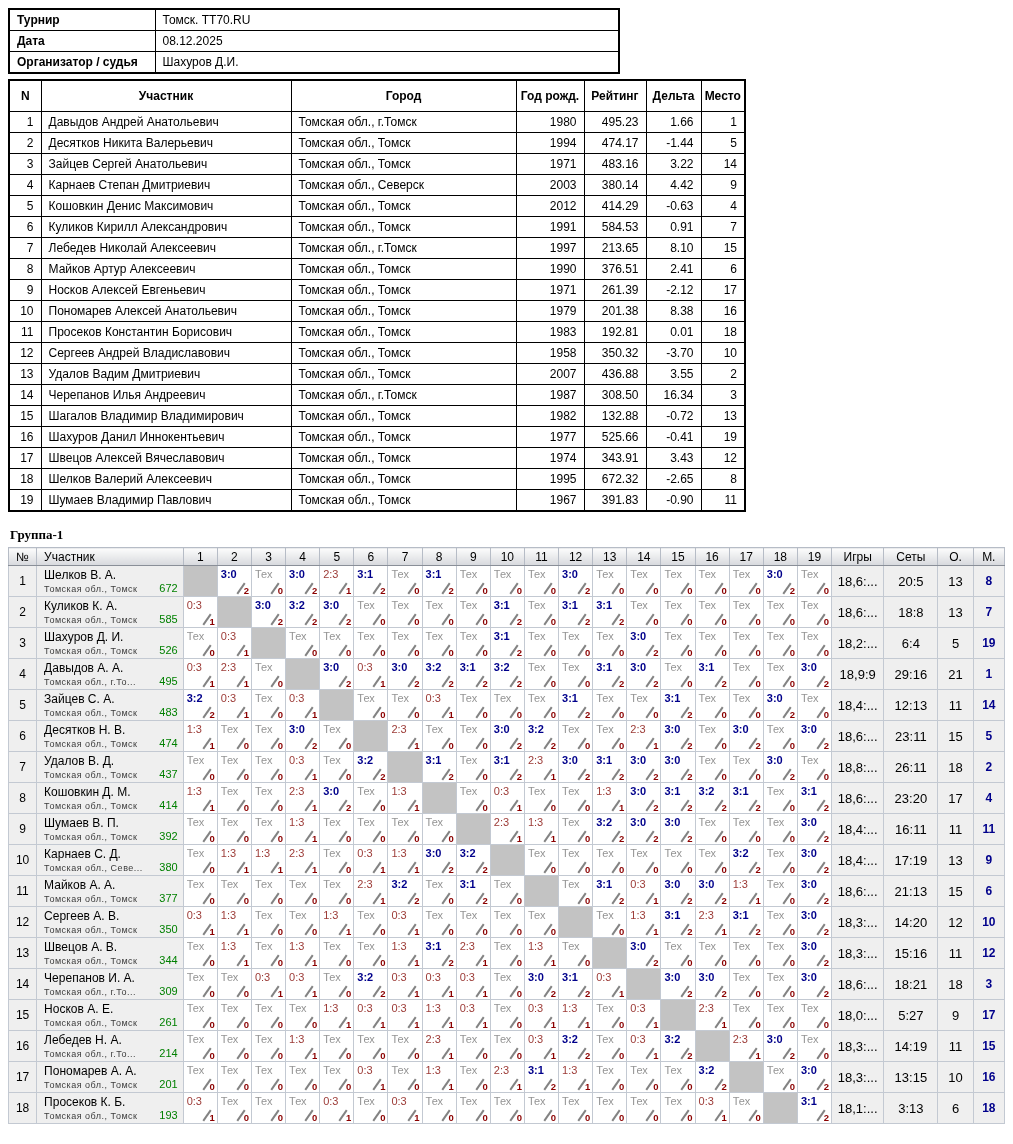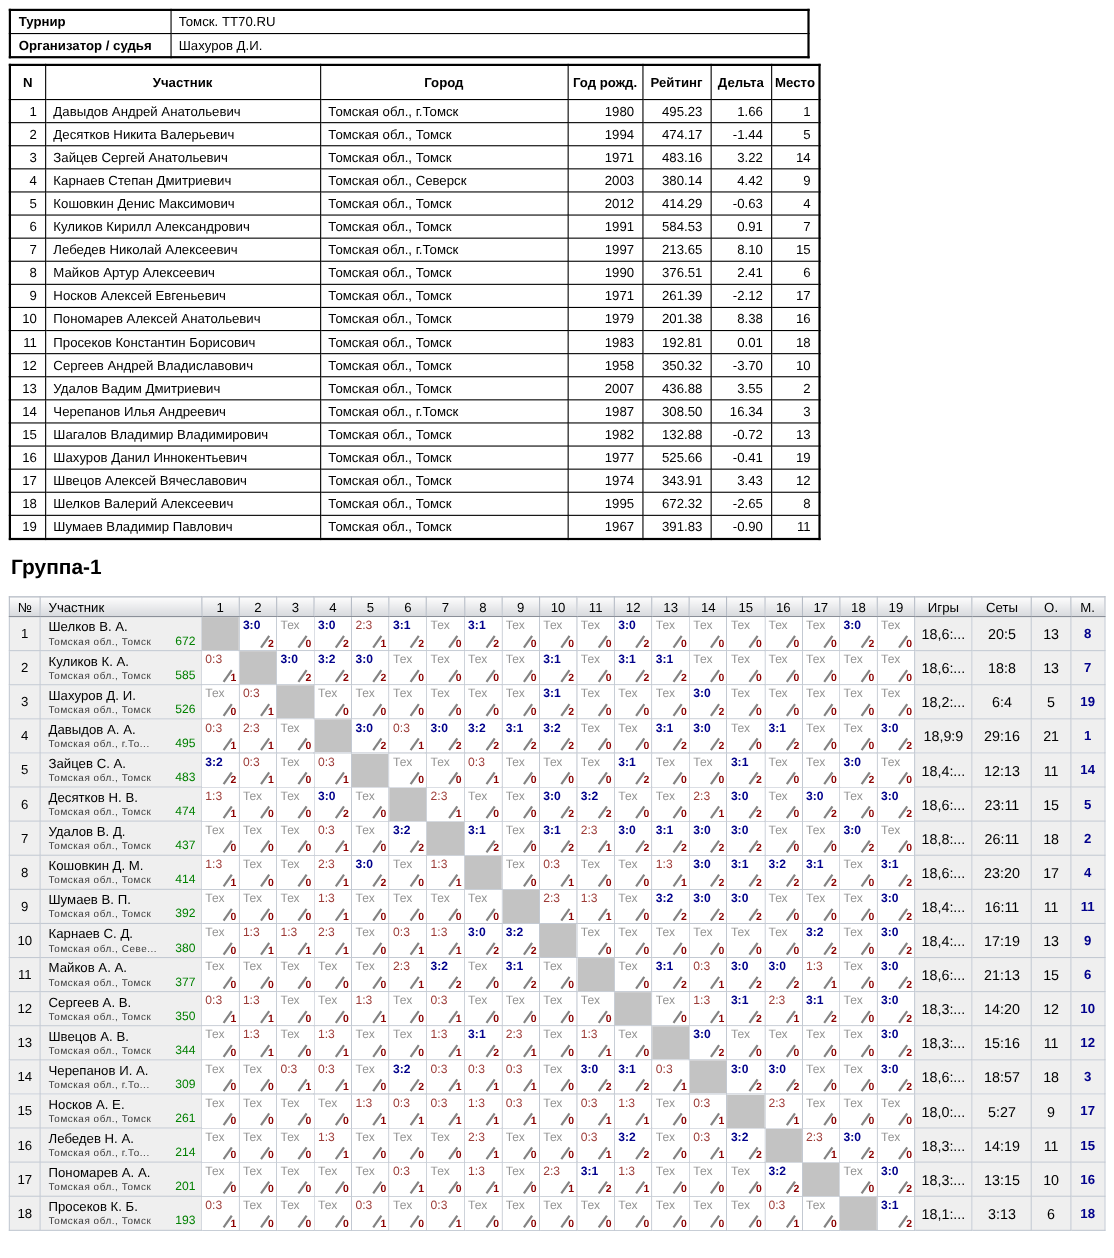--- a/index.html
+++ b/index.html
@@ -1,32 +1,32 @@
 <!DOCTYPE html>
 <html><head>
 <meta charset="utf-8">
 <style>
   html,body{margin:0;padding:0;background:#fff;}
   body{width:1013px;font-family:"Liberation Sans","DejaVu Sans",sans-serif;color:#000;}
   .page{padding:8px 5px 10px 8px;}
   table{border-collapse:collapse;table-layout:fixed;}
 
   
-  .info{width:728px;border:2px solid #000;margin-bottom:5px;}
+  .info{width:612px;border:2px solid #000;margin-bottom:5px;}
   .info td{border:1px solid #000;height:20px;font-size:12px;padding:0 7px;vertical-align:middle;overflow:hidden;white-space:nowrap;}
   .info td.ilabel{width:142px;font-weight:bold;}
 
   
   .plist{width:736px;border:2px solid #000;margin:0 0 15px 0;}
   .plist th{border:1px solid #000;font-size:12px;font-weight:bold;height:30px;text-align:center;padding:0 3px;overflow:hidden;}
   .plist td{border:1px solid #000;font-size:12px;height:20px;padding:0 7px;overflow:hidden;white-space:nowrap;}
   .plist td.c-num,.plist td.c-year,.plist td.c-rating,.plist td.c-delta,.plist td.c-place{text-align:right;}
 
   
-  .gtitle{font-size:19px;font-weight:bold;margin:0 0 14px 2px;}
+  .gtitle{font-size:13px;font-weight:bold;margin:0 0 4px 2px;font-family:Liberation Serif, serif;}
 
   
   .gmat{width:997px;border:1px solid #9aa2ae;}
   .gmat th{background:linear-gradient(#fcfcfc,#d7d9dd);border:1px solid #b6bcc6;border-bottom:1px solid #8a8f98;
            font-size:12px;font-weight:normal;height:17px;padding:0 2px;overflow:hidden;white-space:nowrap;}
   .gmat th.h-name{text-align:left;padding-left:7px;}
   .gmat td{border:1px solid #c3c9d2;height:30px;padding:0;font-size:12px;overflow:hidden;vertical-align:middle;}
   .gmat td.hd{background:#efefef;}
   .gmat td.g-num{text-align:center;font-size:12px;}
   .gmat td.g-name{padding:0;}
@@ -54,20 +54,24 @@
     <colgroup>
         <col style="width:146px">
         <col>
       </colgroup>
     <tbody>
         <tr>
           <td class="ilabel">Турнир</td>
           <td class="ivalue">Томск. TT70.RU</td>
         </tr>
         <tr>
+          <td class="ilabel">Дата</td>
+          <td class="ivalue">08.12.2025</td>
+        </tr>
+        <tr>
           <td class="ilabel">Организатор / судья</td>
           <td class="ivalue">Шахуров Д.И.</td>
         </tr>
       </tbody>
   </table>
 
   <table class="plist">
     <colgroup>
       <col style="width:32px">
         <col style="width:250px">
@@ -1782,21 +1786,21 @@
             <span class="m t">Тех</span>
             <span class="sl"></span>
             <span class="p">0</span>
           </td>
           <td class="sc">
             <span class="m w">3:0</span>
             <span class="sl"></span>
             <span class="p">2</span>
           </td>
           <td class="hd g-games">18,6:...</td>
-          <td class="hd g-sets">18:57</td>
+          <td class="hd g-sets">18:21</td>
           <td class="hd g-points">18</td>
           <td class="hd g-place">3</td>
         </tr>
         <tr>
           <td class="hd g-num">15</td>
           <td class="hd g-name">
             <div class="pname">Носков А. Е.</div>
             <div class="psub">
               <span class="region">Томская обл., Томск</span>
               <span class="rating">261</span>

